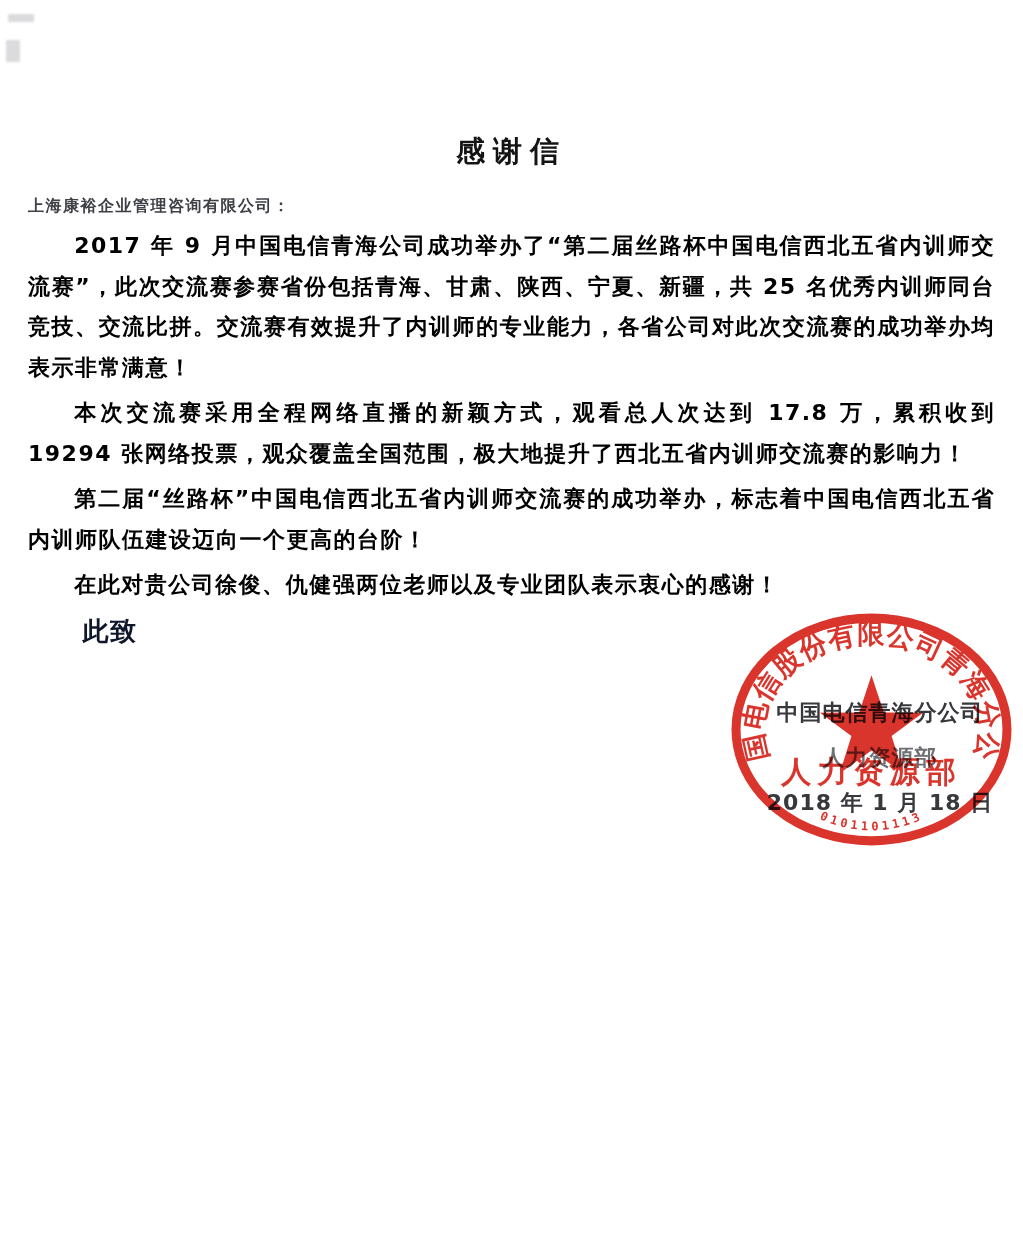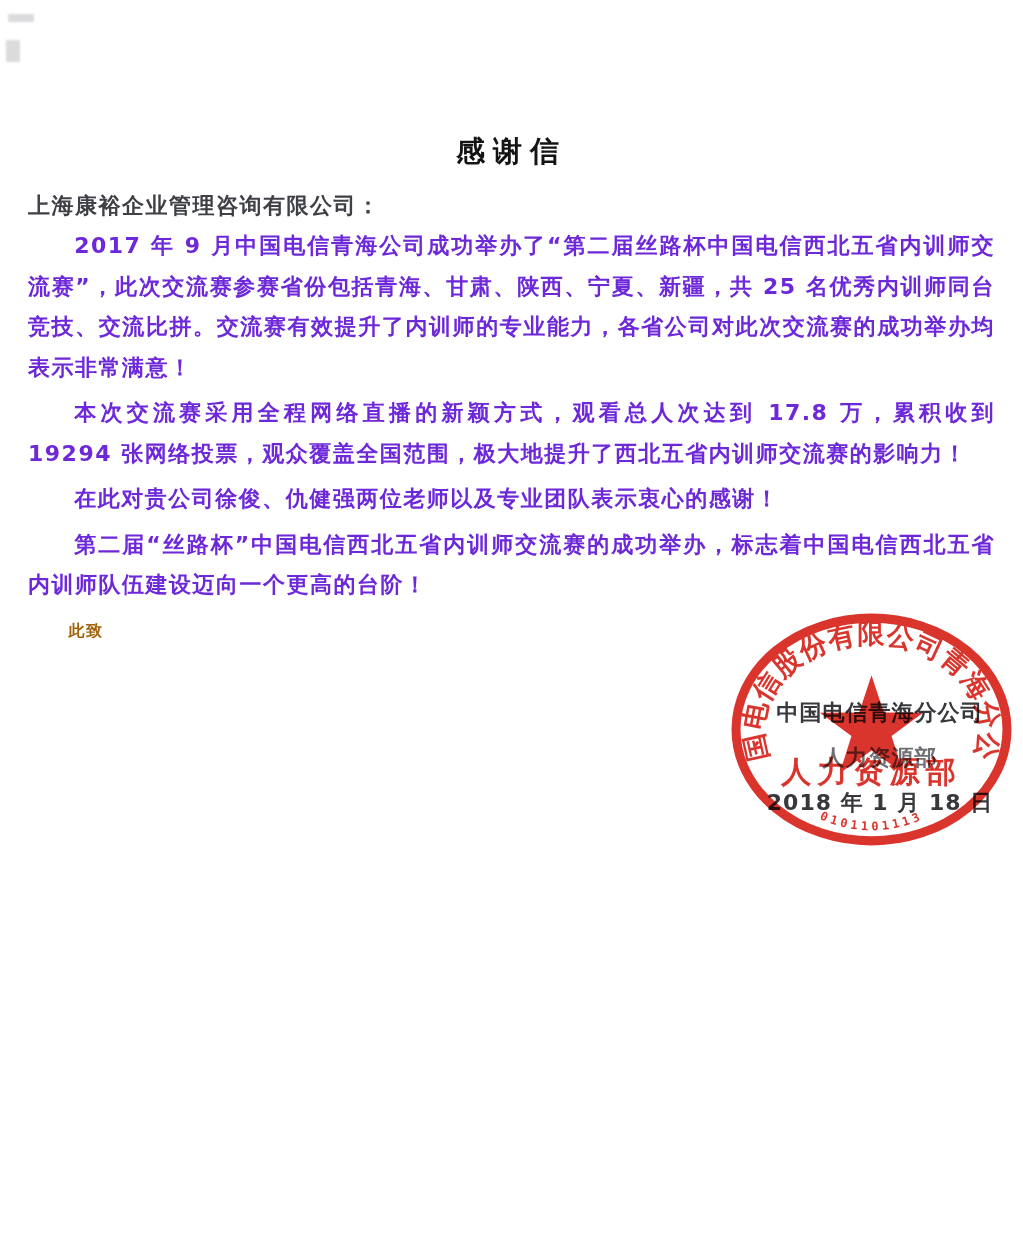--- a/index.html
+++ b/index.html
@@ -21,42 +21,42 @@
   .title {
     font-size: 29px;
     font-weight: 700;
     color: #141414;
     text-align: center;
     letter-spacing: 8px;
     margin: 0 0 14px 0;
     line-height: 42px;
   }
   .recipient {
-    font-size: 22px;
+    font-size: 16px;
     color: #3e4046;
     font-weight: 600;
     margin: 0;
     line-height: 40px;
     letter-spacing: 1.5px;
   }
   .body-para {
     font-size: 22px;
-    color: #6d28d9;
+    color: #000000;
     font-weight: 600;
     margin: 0 0 5px 0;
     line-height: 40.5px;
     letter-spacing: 1.5px;
     text-indent: 2.1em;
     text-align: justify;
   }
   .closing-line {
-    font-size: 16px;
-    color: #a16207;
+    font-size: 26px;
+    color: #0f172a;
     font-weight: 600;
-    margin: 7px;
+    margin: 0;
     line-height: 40px;
     letter-spacing: 1.5px;
   }
   .closing-indent { text-indent: 2.1em; margin-top: 2px; }
   .signature-block {
     position: absolute;
     left: 763px;
     top: 690px;
     width: 234px;
     text-align: center;
@@ -115,22 +115,22 @@
 <div class="page">
 
   <span class="artifact" style="left:8px; top:14px; width:26px; height:8px;"></span>
   <span class="artifact" style="left:6px; top:40px; width:14px; height:22px;"></span>
 
   <div class="content">
     <h1 class="title">感谢信</h1>
     <p class="recipient">上海康裕企业管理咨询有限公司：</p>
     <p class="body-para">2017 年 9 月中国电信青海公司成功举办了“第二届丝路杯中国电信西北五省内训师交流赛”，此次交流赛参赛省份包括青海、甘肃、陕西、宁夏、新疆，共 25 名优秀内训师同台竞技、交流比拼。交流赛有效提升了内训师的专业能力，各省公司对此次交流赛的成功举办均表示非常满意！</p>
     <p class="body-para">本次交流赛采用全程网络直播的新颖方式，观看总人次达到 17.8 万，累积收到 19294 张网络投票，观众覆盖全国范围，极大地提升了西北五省内训师交流赛的影响力！</p>
+    <p class="body-para">第二届“丝路杯”中国电信西北五省内训师交流赛的成功举办，标志着中国电信西北五省内训师队伍建设迈向一个更高的台阶！</p>
     <p class="body-para">在此对贵公司徐俊、仇健强两位老师以及专业团队表示衷心的感谢！</p>
-    <p class="body-para">第二届“丝路杯”中国电信西北五省内训师交流赛的成功举办，标志着中国电信西北五省内训师队伍建设迈向一个更高的台阶！</p>
     <p class="closing-line closing-indent">此致</p>
   </div>
 
   <div class="signature-block">
     <div class="sig-line">中国电信青海分公司</div>
     <div class="sig-line sig-dept">人力资源部</div>
     <div class="sig-line">2018 年 1 月 18 日</div>
   </div>
 
   <svg class="stamp" viewBox="0 0 288 240" aria-hidden="true">

